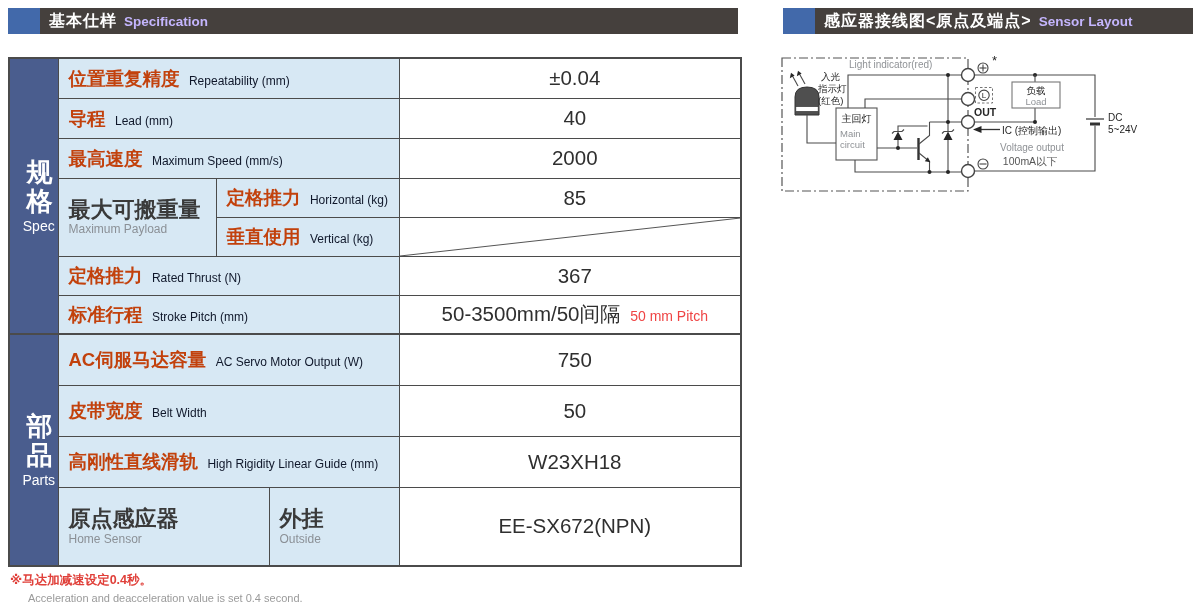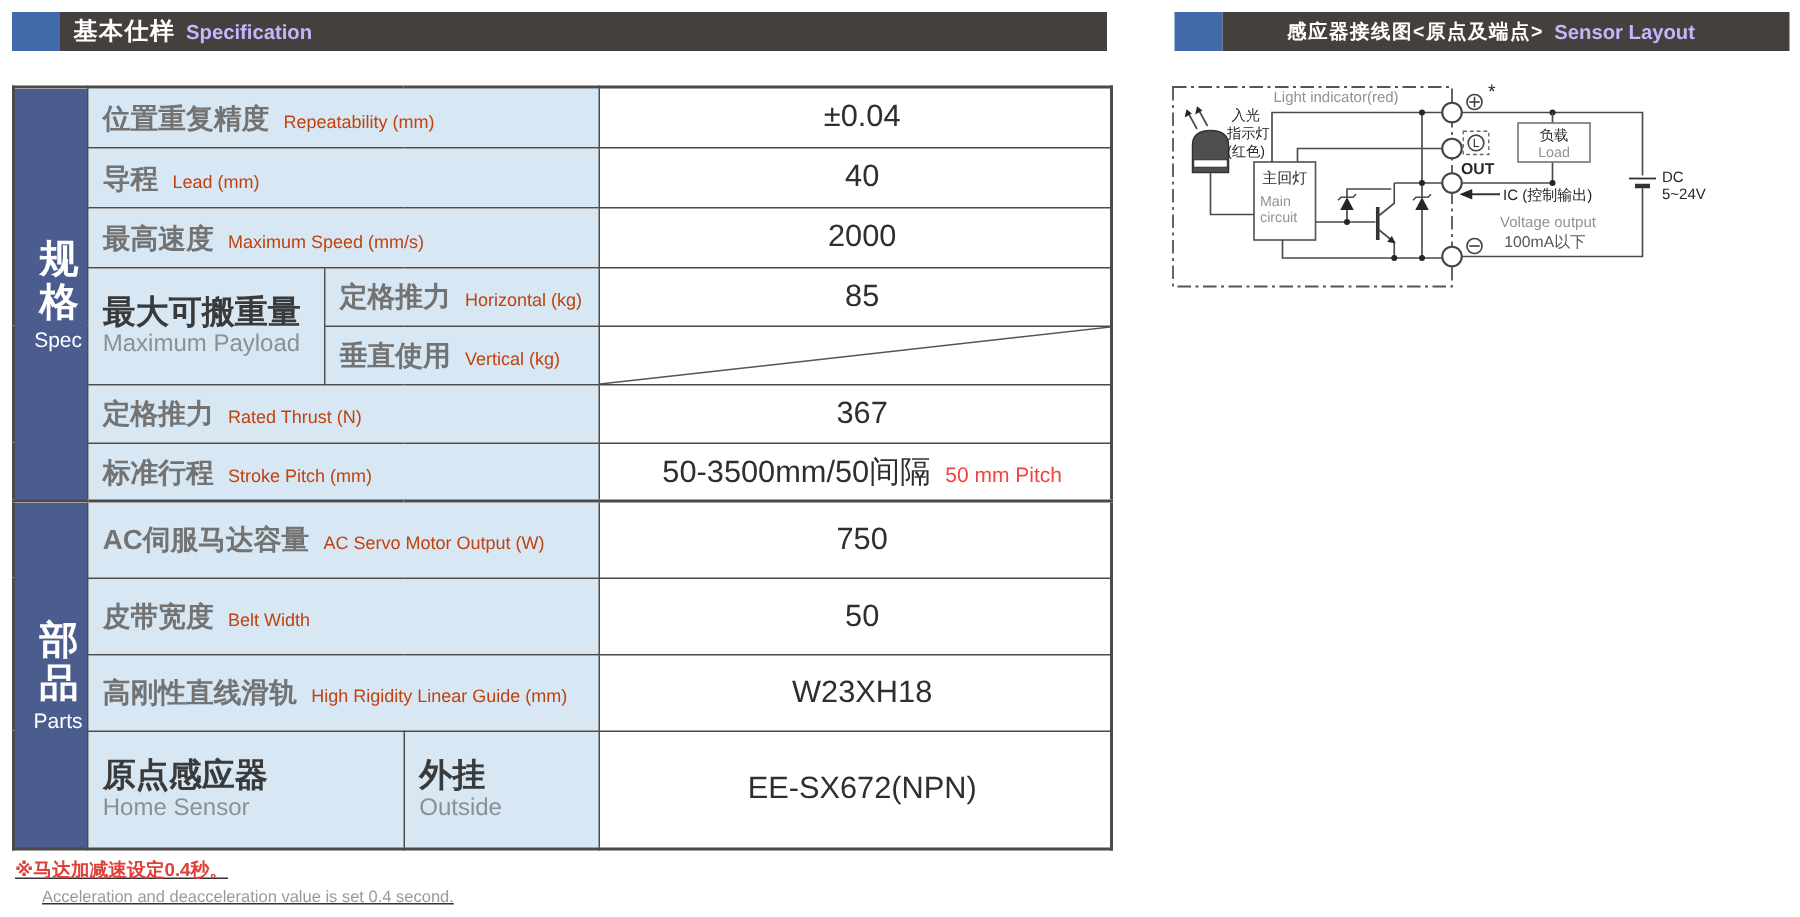--- a/index.html
+++ b/index.html
@@ -16,32 +16,32 @@
   #hdr-right{left:783px;top:8px;width:410px;}
 
   
   table.spec{position:absolute;left:8px;top:57px;width:732px;border-collapse:collapse;table-layout:fixed;}
   table.spec td{border:1px solid #4b4b4b;padding:0 0 0 10px;overflow:hidden;}
   table.spec{border:2px solid #4b4b4b;}
   td.sec{background:#4a5d8e;color:#fff;text-align:center;padding:0;}
   td.sec .sec-zh{font-size:26px;font-weight:bold;line-height:1.1;width:1.05em;margin:0 auto;word-break:break-all;text-align:right;}
   td.sec .sec-en{font-size:14px;margin-top:2px;}
   td.lab{background:#d7e8f4;}
-  td.lab .zh{font-size:18.5px;font-weight:600;color:#737373;}
-  td.lab .en{font-size:12px;color:#c2410c;margin-left:5px;}
+  td.lab .zh{font-size:18.5px;font-weight:600;color:#c2410c;}
+  td.lab .en{font-size:12px;color:#0f172a;margin-left:5px;}
   td.lab .zh-block{font-size:22px;font-weight:600;color:#3a3a3a;line-height:1.15;}
-  td.lab .en-block{font-size:16px;color:#8b9096;line-height:1.2;}
+  td.lab .en-block{font-size:12px;color:#8b9096;line-height:1.2;}
   td.val{background:#fff;text-align:center;padding:0;font-size:20.5px;color:#2f2f2f;}
   td.val .v-en{font-size:14px;color:#ef4444;margin-left:4px;}
   td.diag{position:relative;padding:0;}
   td.diag svg{position:absolute;left:0;top:0;width:100%;height:100%;display:block;}
   tr.sec-split td{border-top-width:2px;}
 
   
-  #footnote{position:absolute;left:10px;top:572px;text-decoration:underline;}
+  #footnote{position:absolute;left:10px;top:572px;}
   #footnote .red{color:#e0403a;font-size:12.5px;font-weight:600;}
   #footnote .gray{color:#9a9a9a;font-size:11px;margin:3px 0 0 18px;}
 
   
   #diagram{position:absolute;left:770px;top:50px;width:430px;height:150px;}
   #diagram svg{display:block;}
   .w{stroke:#4a4a4a;stroke-width:1.1;fill:none;}
   .dk{fill:#262626;}
   .gy{fill:#8f9296;}
 </style>
@@ -54,21 +54,21 @@
     <div class="sq"></div>
     <div class="bar">
       <span class="zh">基本仕样</span>
       <span class="en">Specification</span>
     </div>
   </div>
 
   <div class="hbar" id="hdr-right">
     <div class="sq"></div>
     <div class="bar">
-      <span class="zh" style="font-size:13px;margin-left:34px;">感应器接线图&lt;原点及端点&gt;</span>
+      <span class="zh" style="font-size:16px;">感应器接线图&lt;原点及端点&gt;</span>
       <span class="en">Sensor Layout</span>
     </div>
   </div>
 
   <table class="spec">
     <colgroup>
         <col style="width:49px">
         <col style="width:158px">
         <col style="width:53px">
         <col style="width:130px">

